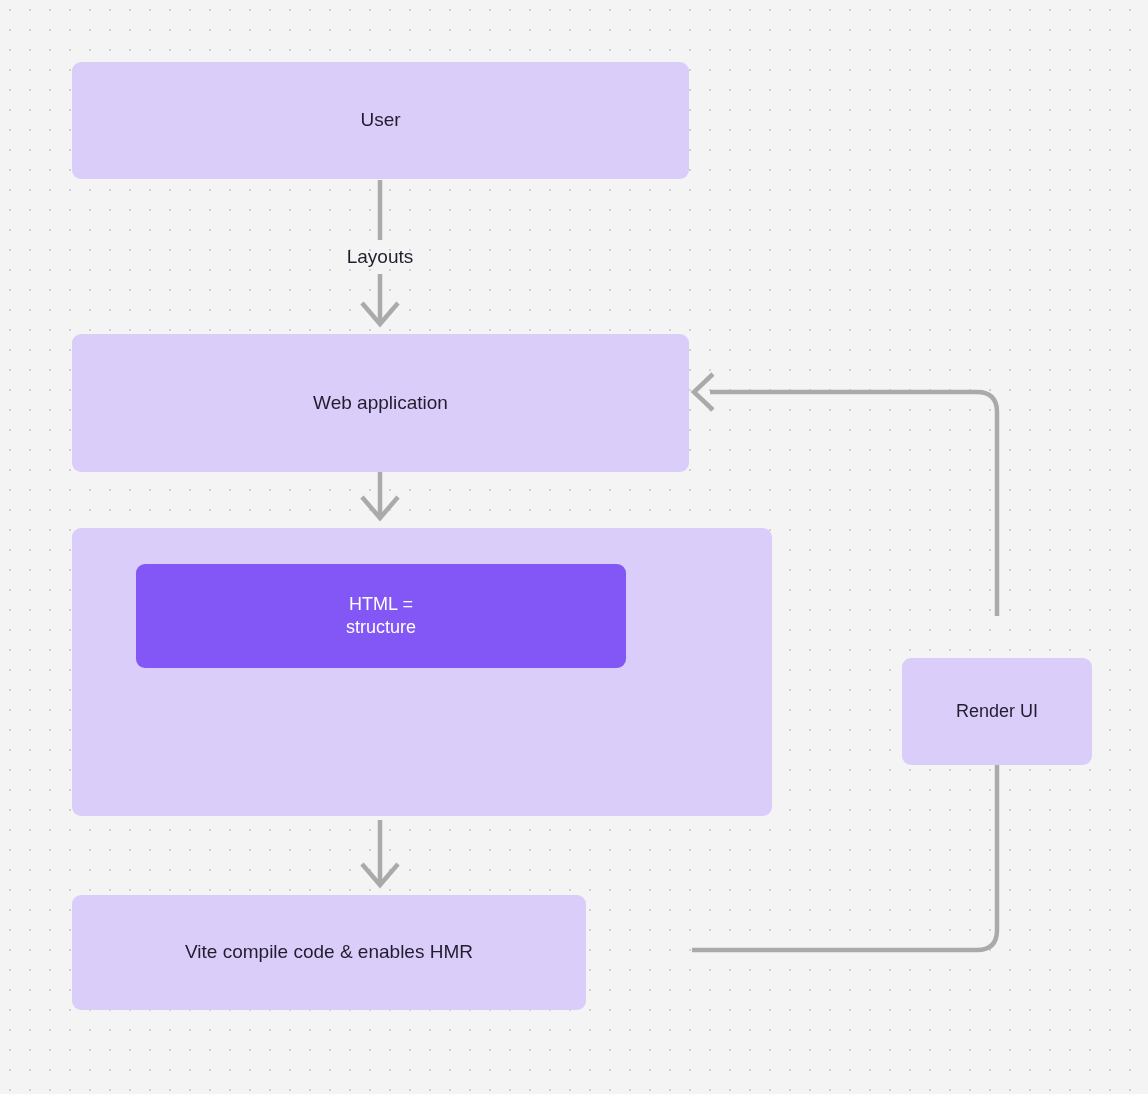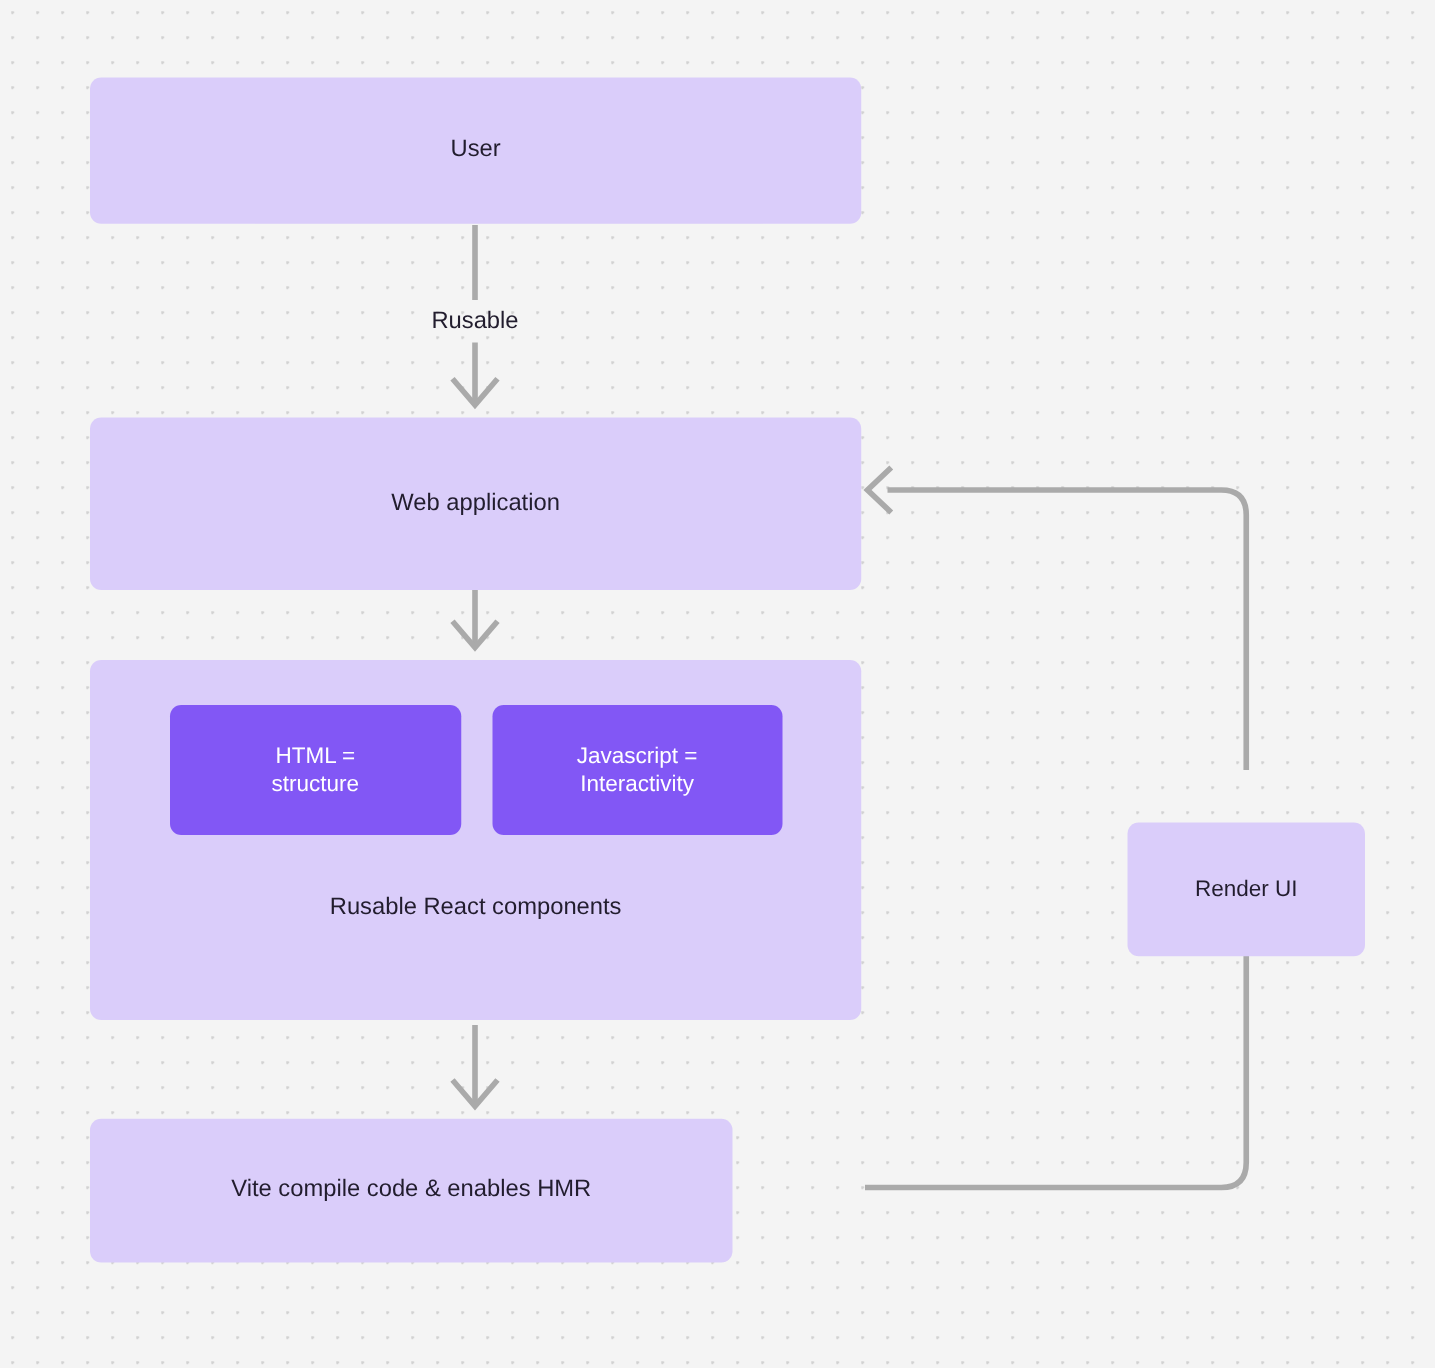--- a/index.html
+++ b/index.html
@@ -41,21 +41,21 @@
   .node-inner {
     background: #8257f5;
     color: #ffffff;
     font-size: 18px;
     border-radius: 9px;
   }
 
   
   #node-user        { left: 72px;  top: 62px;  width: 617px; height: 117px; }
   #node-webapp      { left: 72px;  top: 334px; width: 617px; height: 138px; }
-  #node-components  { left: 72px;  top: 528px; width: 617px; height: 288px; align-items: flex-start; justify-content: flex-start; }
+  #node-components  { left: 72px;  top: 528px; width: 700px; height: 288px; align-items: flex-start; justify-content: flex-start; }
   #node-vite        { left: 72px;  top: 895px; width: 514px; height: 115px; }
   #node-render      { left: 902px; top: 618px; width: 190px; height: 107px; font-size: 18px; margin-top: 40px; }
 
   .inner-row {
     position: absolute;
     left: 64px;
     top: 36px;
     width: 490px;
     height: 104px;
     display: flex;
@@ -145,42 +145,35 @@
     <g>
       <path class="conn-line" d="M 997 616 L 997 412 Q 997 392 977 392 L 710 392"></path>
       <path class="conn-head" d="M 713 374 L 694 392 L 713 410"></path>
     </g>
   </svg>
 
   <div class="node node-outer" id="node-user">
     <span>User</span>
   </div>
 
-  <div class="edge-label" id="label-prompt">Rusable</div>
+  <div class="edge-label" id="label-prompt">Layouts</div>
 
   <div class="node node-outer" id="node-webapp">
     <span>Web application</span>
   </div>
 
   <div class="node node-outer" id="node-components">
     <div class="inner-row">
       <div class="node-inner">
         <span>
           <span>HTML =</span><br>
           <span>structure</span>
         </span>
       </div>
-      <div class="node-inner">
-        <span>
-          <span>Javascript =</span><br>
-          <span>Interactivity</span>
-        </span>
-      </div>
     </div>
-    <div class="components-caption">Rusable React components</div>
   </div>
 
   <div class="node node-outer" id="node-vite">
     <span>Vite compile code &amp; enables HMR</span>
   </div>
 
   <div class="node node-outer" id="node-render">
     <span>Render UI</span>
   </div>
 

